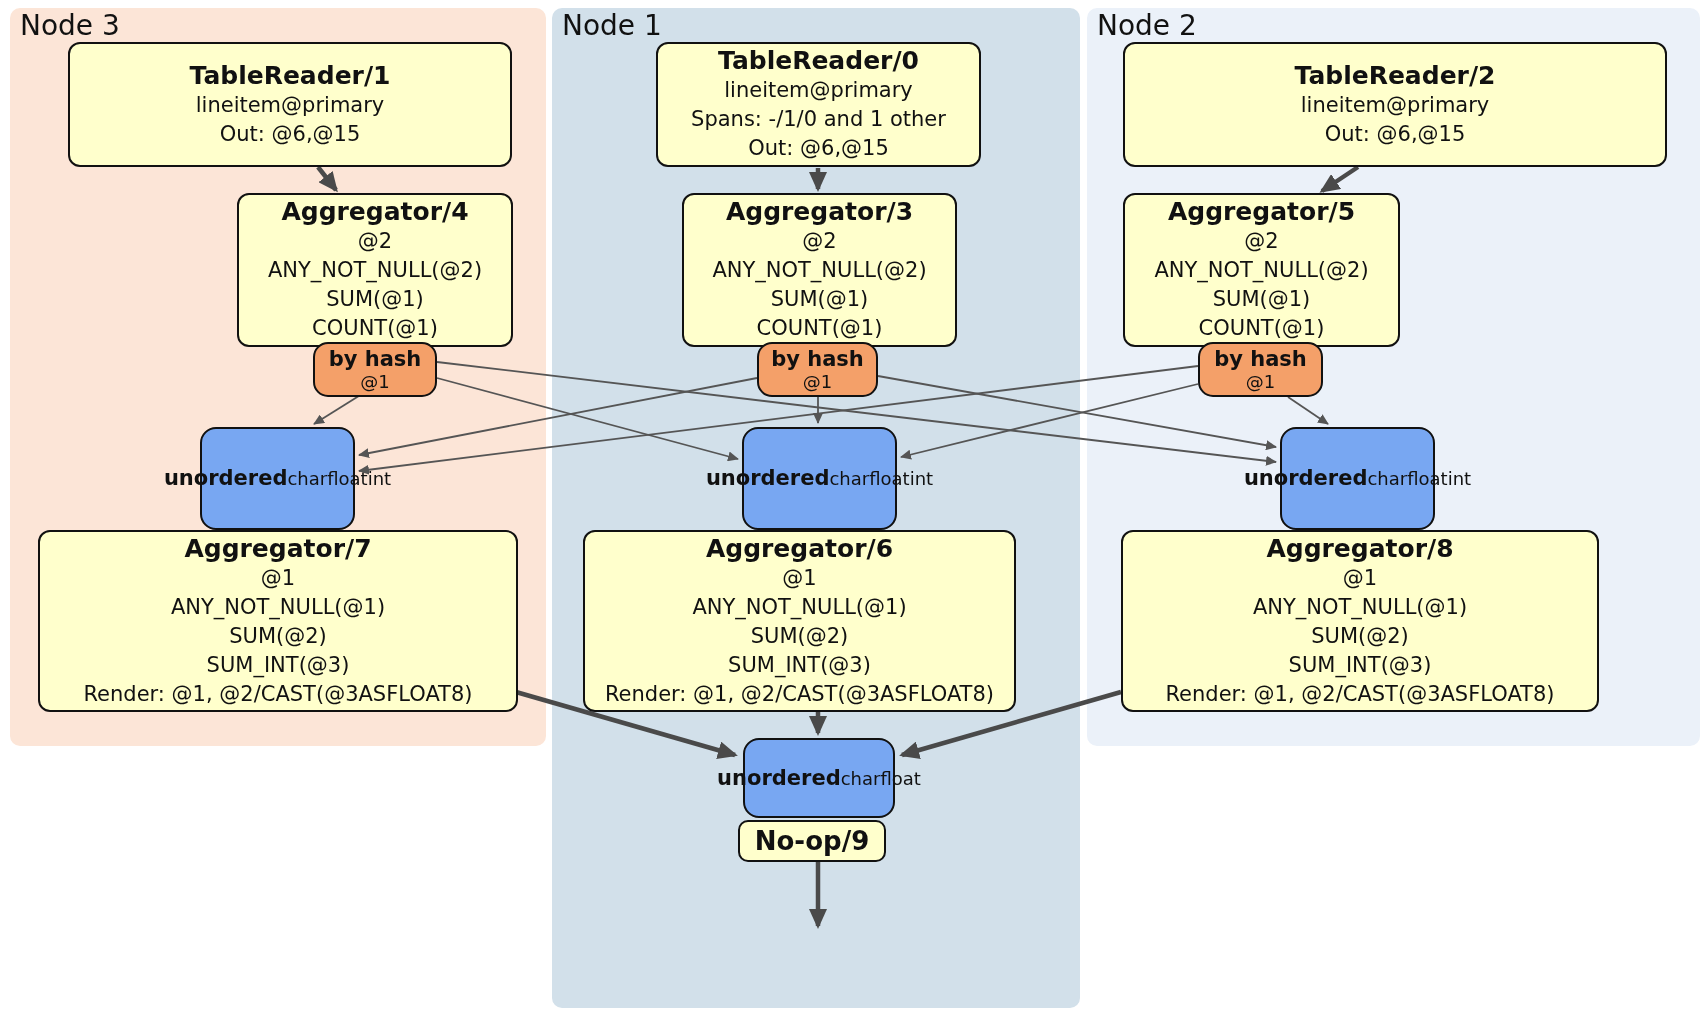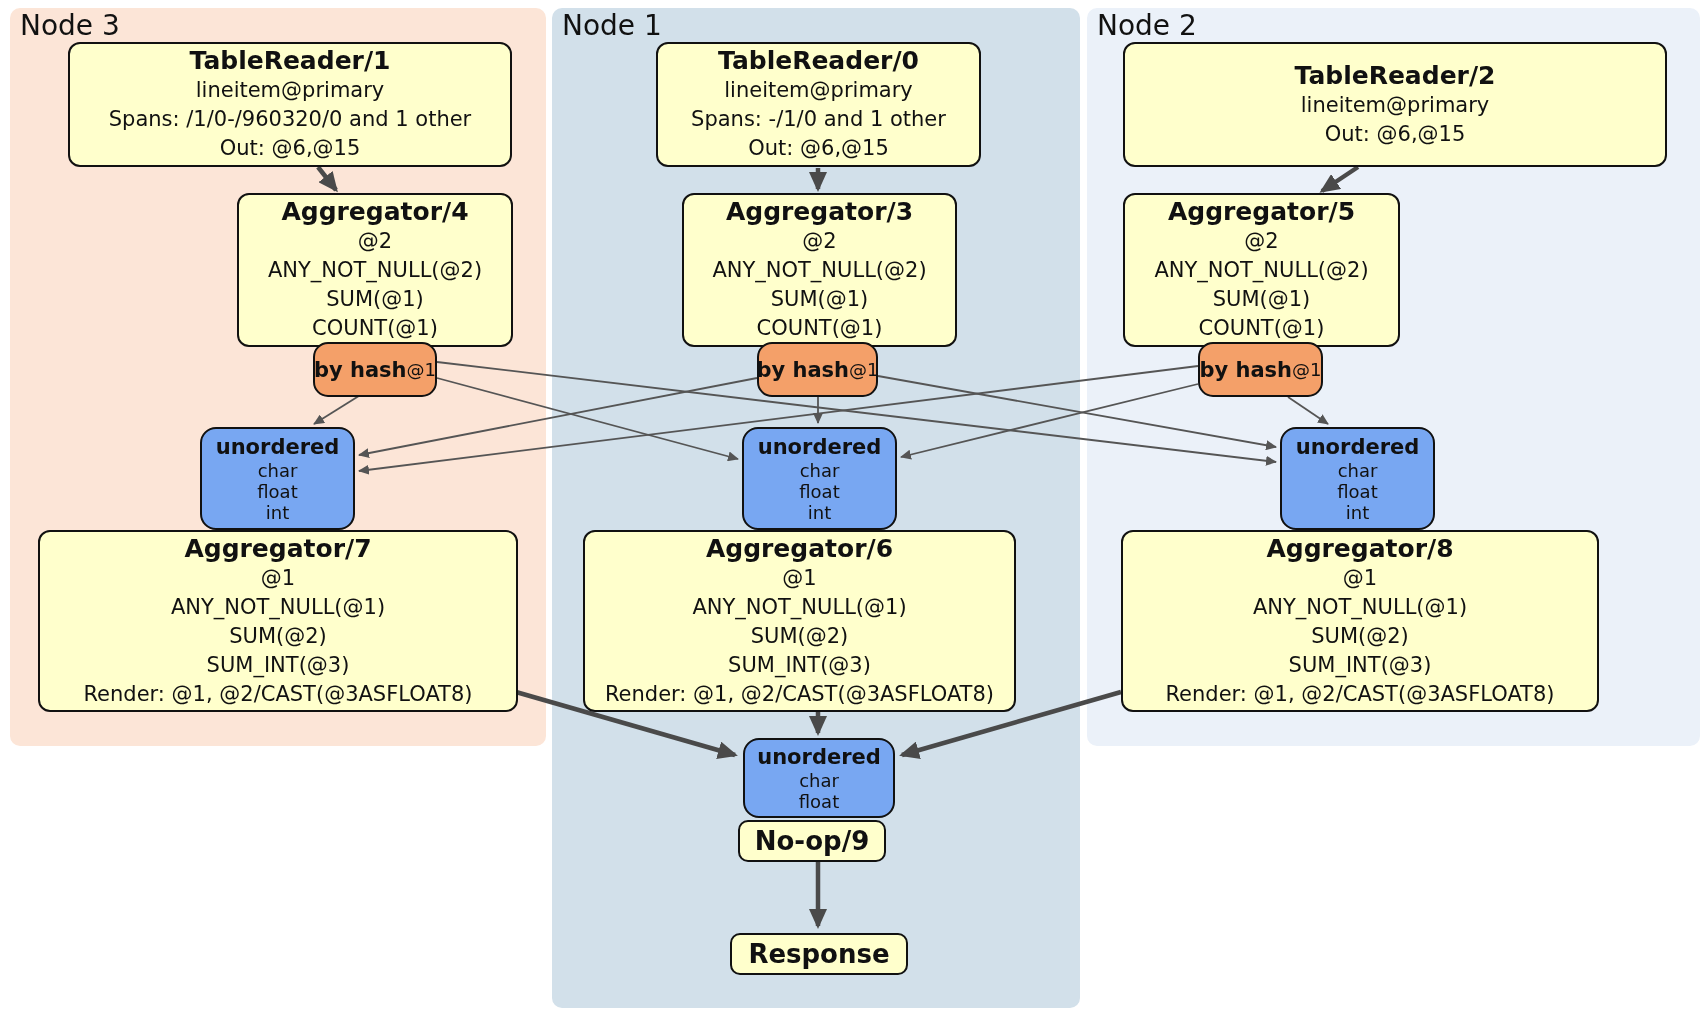--- a/index.html
+++ b/index.html
@@ -23,30 +23,30 @@
     border:2px solid #111; border-radius:12px; z-index:3;
     display:flex; flex-direction:column; justify-content:center; align-items:center;
     text-align:center; overflow:hidden;
   }
   .ptitle { font-weight:bold; font-size:25px; line-height:30px; white-space:nowrap; }
   .pline  { font-size:21px; line-height:29px; white-space:nowrap; }
 
   .router {
     position:absolute; box-sizing:border-box; background:#f4a069;
     border:2px solid #111; border-radius:15px; z-index:4;
-    display:flex; flex-direction:row; justify-content:center; align-items:center;
+    display:flex; flex-direction:column; justify-content:center; align-items:center;
     text-align:right;
   }
   .rtitle { font-weight:bold; font-size:21px; line-height:24px; white-space:nowrap; }
   .rsub   { font-size:18px; line-height:21px; white-space:nowrap; }
 
   .sync {
     position:absolute; box-sizing:border-box; background:#78a7f2;
     border:2px solid #111; border-radius:16px; z-index:4;
-    display:flex; flex-direction:column; justify-content:center; align-items:center;
+    display:flex; flex-direction:row; justify-content:center; align-items:center;
     text-align:center;
   }
   .stitle { font-weight:bold; font-size:21px; line-height:25px; white-space:nowrap; }
   .sline  { font-size:18px; line-height:21px; white-space:nowrap; }
 
   .smallbox { border-radius:10px; }
   .smallbox .ptitle { font-size:26px; }
 </style>
 </head>
 <body>
@@ -88,21 +88,20 @@
     <line class="edge-thick" x1="1358" y1="167" x2="1322" y2="191" marker-end="url(#arrow-thick)"></line>
     <line class="edge-thick" x1="516" y1="692" x2="735" y2="755" marker-end="url(#arrow-thick)"></line>
     <line class="edge-thick" x1="818" y1="712" x2="818" y2="733" marker-end="url(#arrow-thick)"></line>
     <line class="edge-thick" x1="1121" y1="692" x2="902" y2="755" marker-end="url(#arrow-thick)"></line>
     <line class="edge-thick" x1="818" y1="862" x2="818" y2="926" marker-end="url(#arrow-thick)"></line>
   </svg>
 
   <div class="pbox" style="left:68px;top:42px;width:444px;height:125px">
     <div class="ptitle">TableReader/1</div>
     <div class="pline">lineitem@primary</div>
-    <div class="pline">Spans: /1/0-/960320/0 and 1 other</div>
     <div class="pline">Out: @6,@15</div>
   </div>
   <div class="pbox" style="left:237px;top:193px;width:276px;height:154px">
     <div class="ptitle">Aggregator/4</div>
     <div class="pline">@2</div>
     <div class="pline">ANY_NOT_NULL(@2)</div>
     <div class="pline">SUM(@1)</div>
     <div class="pline">COUNT(@1)</div>
   </div>
   <div class="pbox" style="left:38px;top:530px;width:480px;height:182px">
@@ -190,17 +189,14 @@
   </div>
   <div class="sync" style="left:743px;top:738px;width:152px;height:80px">
     <div class="stitle">unordered</div>
     <div class="sline">char</div>
     <div class="sline">float</div>
   </div>
 
   <div class="pbox smallbox" style="left:738px;top:820px;width:148px;height:42px">
     <div class="ptitle">No-op/9</div>
   </div>
-  <div class="pbox smallbox" style="left:730px;top:933px;width:178px;height:42px">
-    <div class="ptitle">Response</div>
-  </div>
 
 </div>
 
 </body></html>

